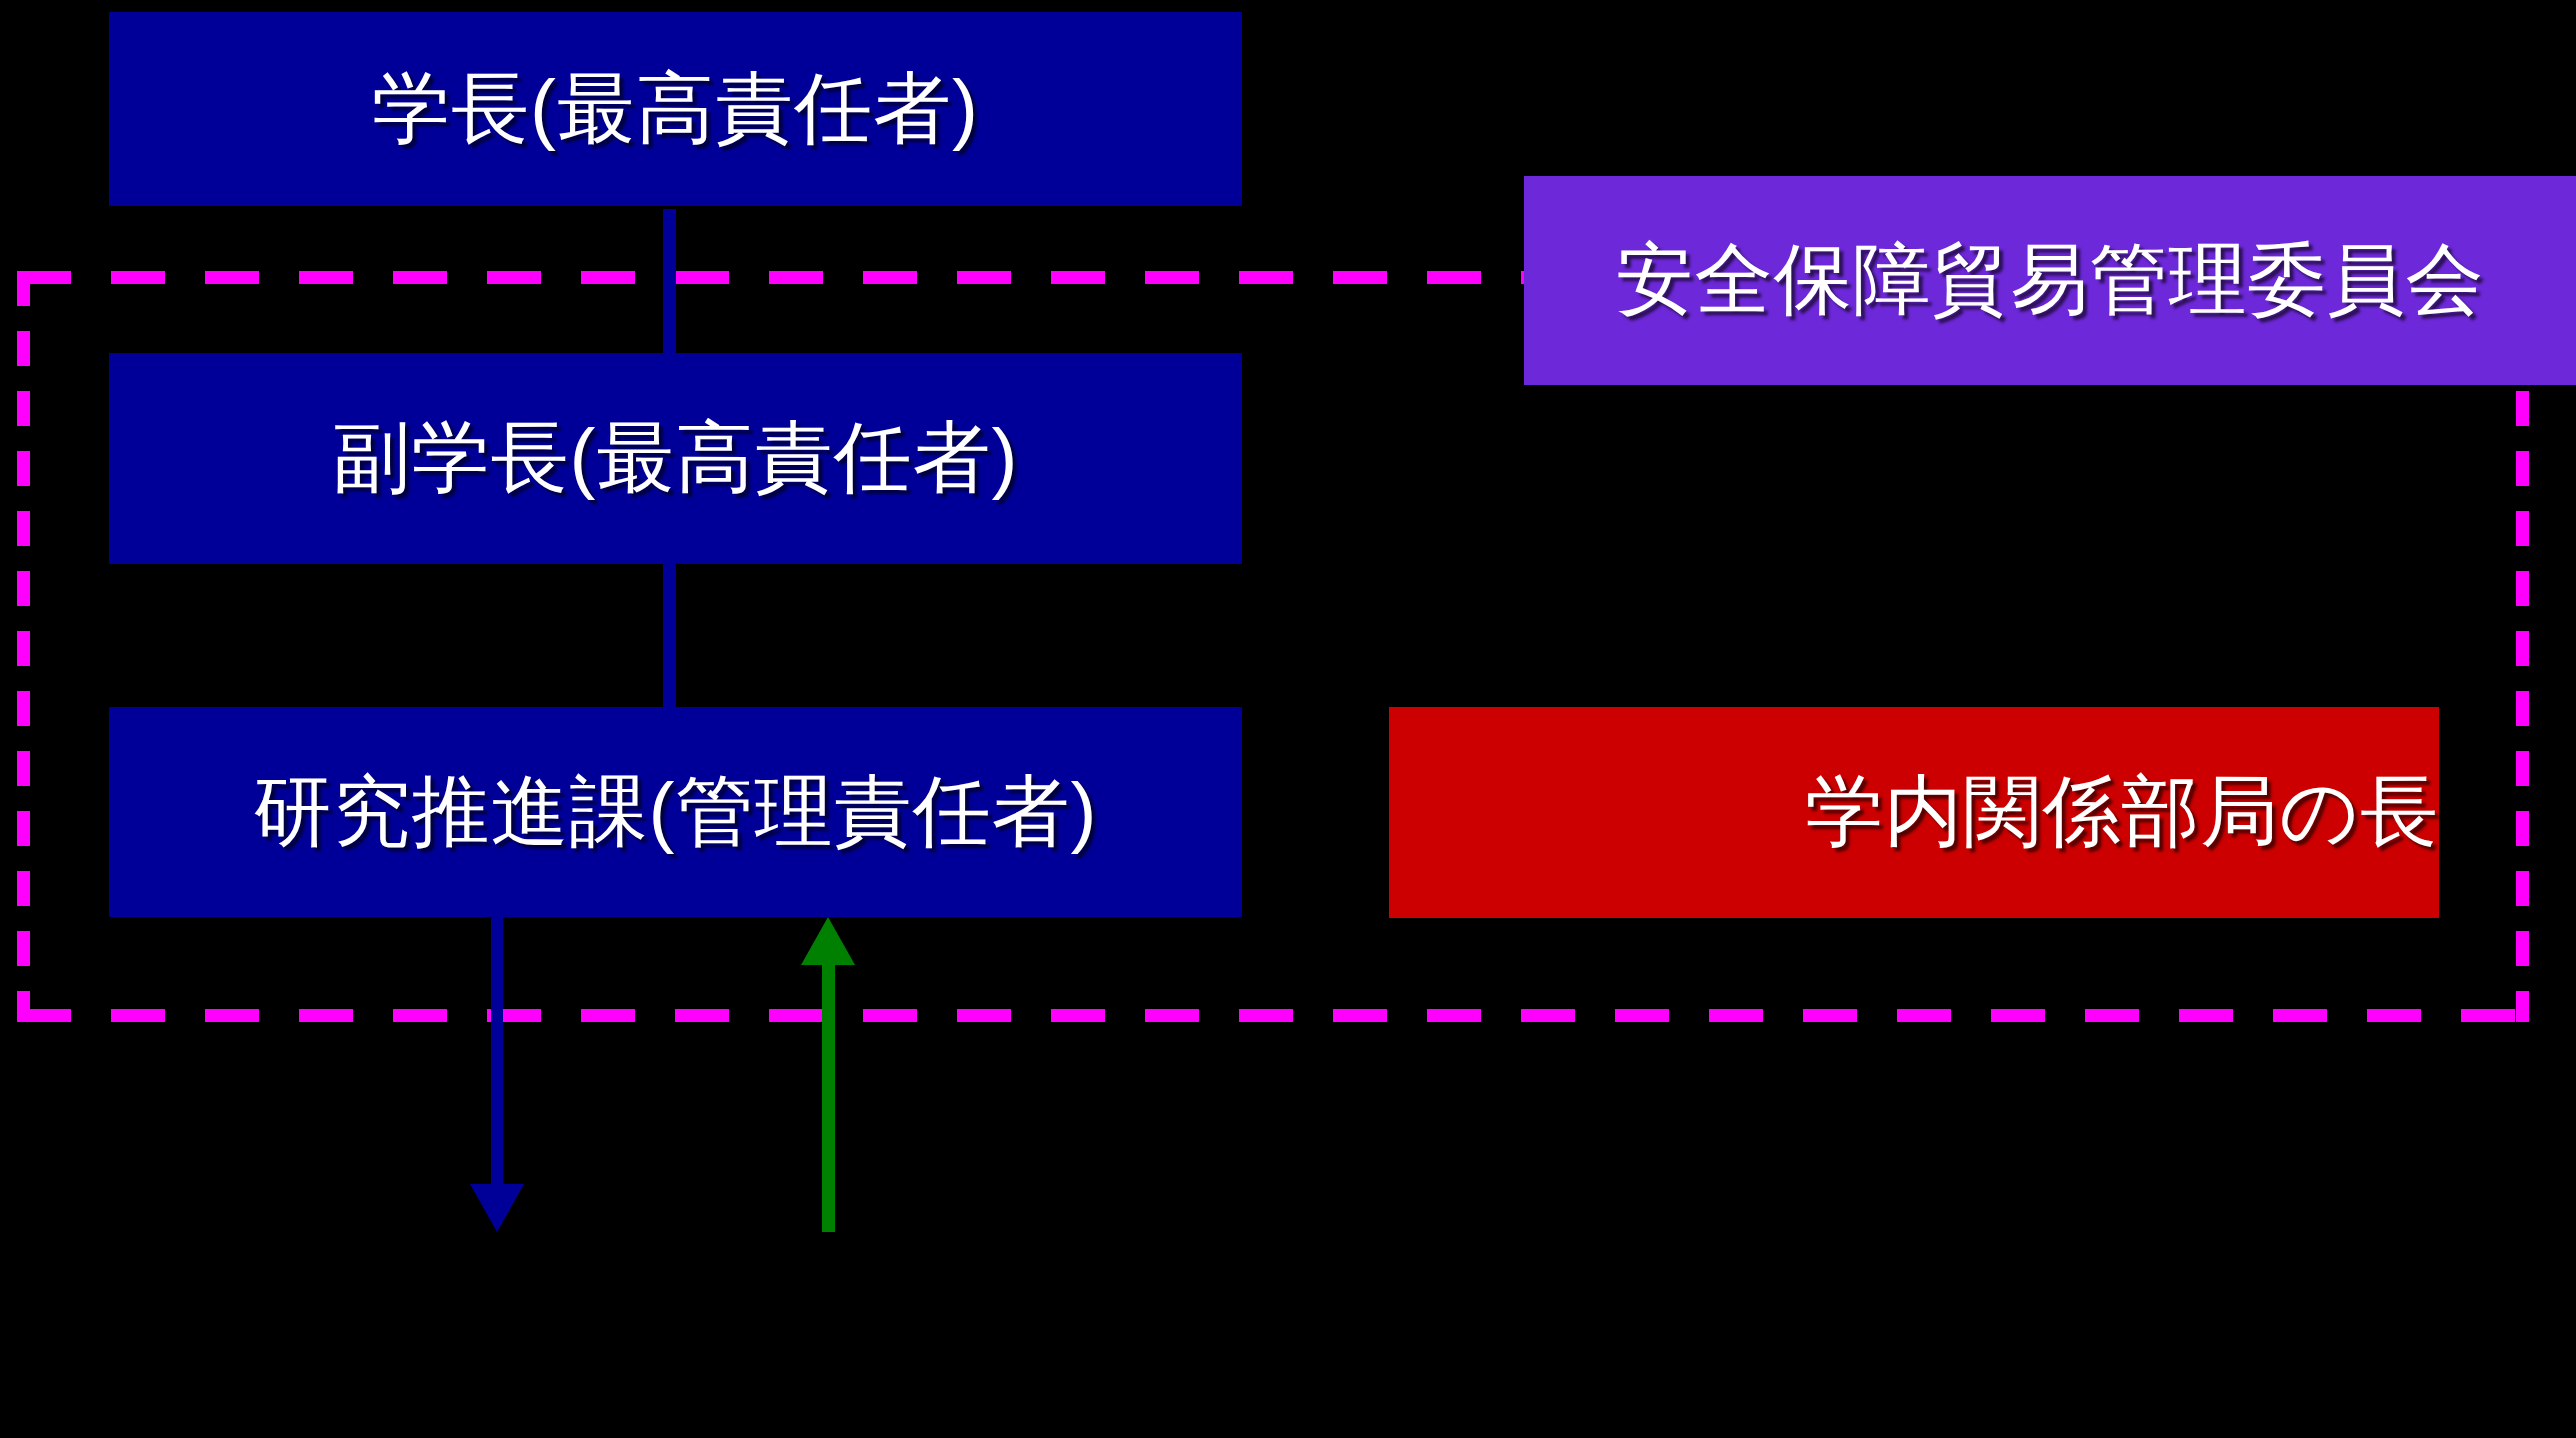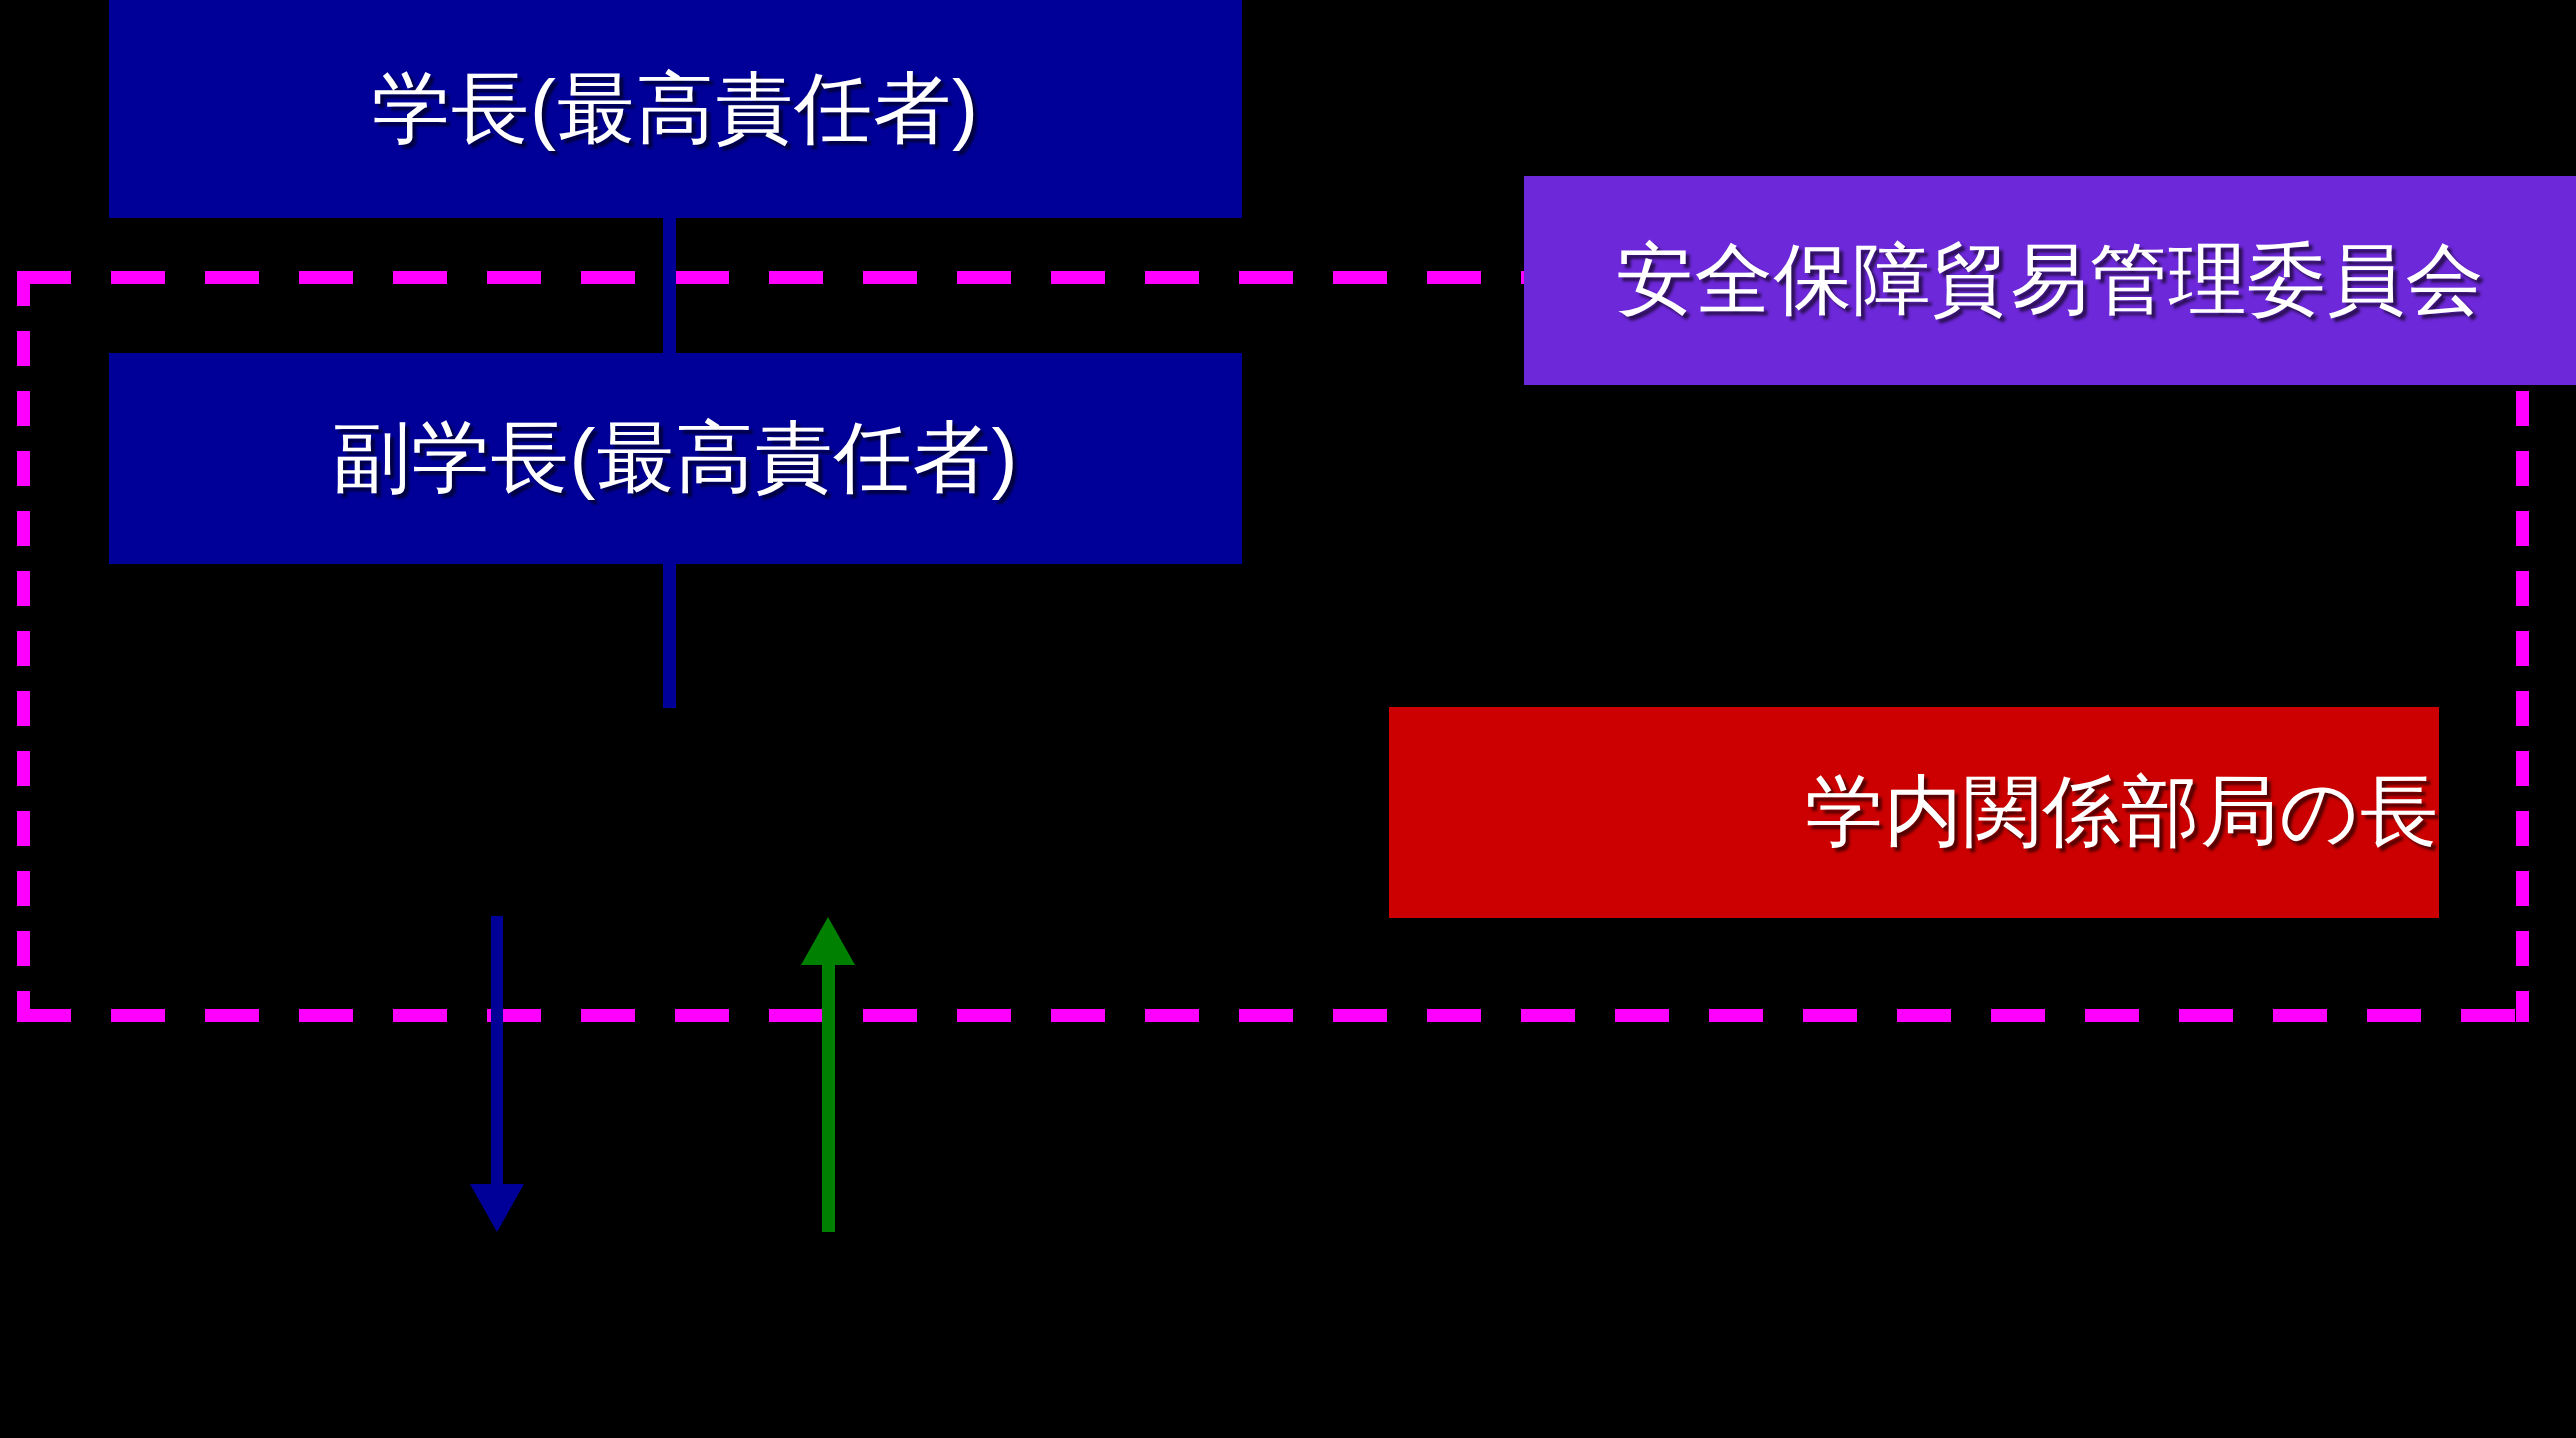--- a/index.html
+++ b/index.html
@@ -25,21 +25,21 @@
     font-size: 78px;
     letter-spacing: 1px;
     text-shadow: 3.9px 3.9px 2.9px rgba(0,0,0,0.6);
     white-space: nowrap;
   }
   .blue-box   { background: #000099; }
   .red-box    { background: #cc0000; }
   .magenta-box{ background: #6d28d9; }
   .green-box  { background: #008000; }
 
-  #box-president { left: 109px; top: 0;      width: 1133px; height: 218px; }
+  #box-president { left: 109px; top: 12px;      width: 1133px; height: 194px; }
   #box-vice      { left: 109px; top: 353px;  width: 1133px; height: 211px; }
   #box-research  { left: 109px; top: 707px;  width: 1133px; height: 210px; }
   #box-depts     { left: 1389px; top: 707px; width: 1050px; height: 211px; justify-content: flex-end; }
   #box-committee { left: 1524px; top: 176px; width: 1052px; height: 209px; }
   #box-students  { left: 109px; top: 1230px; width: 1133px; height: 208px; }
 
   
   .dash-h, .dash-v { position: absolute; z-index: 1; }
   .dash-h {
     height: 12.6px;
@@ -101,20 +101,23 @@
   </div>
 
   <div class="node magenta-box" id="box-committee">
     <span>安全保障貿易管理委員会</span>
   </div>
 
   <div class="node blue-box" id="box-vice">
     <span>副学長(最高責任者)</span>
   </div>
 
+  <div class="node blue-box" id="box-research">
+    <span>研究推進課(管理責任者)</span>
+  </div>
 
   <div class="node red-box" id="box-depts">
     <span>学内関係部局の長</span>
   </div>
 
 
 </div>
 
 
 </body></html>

